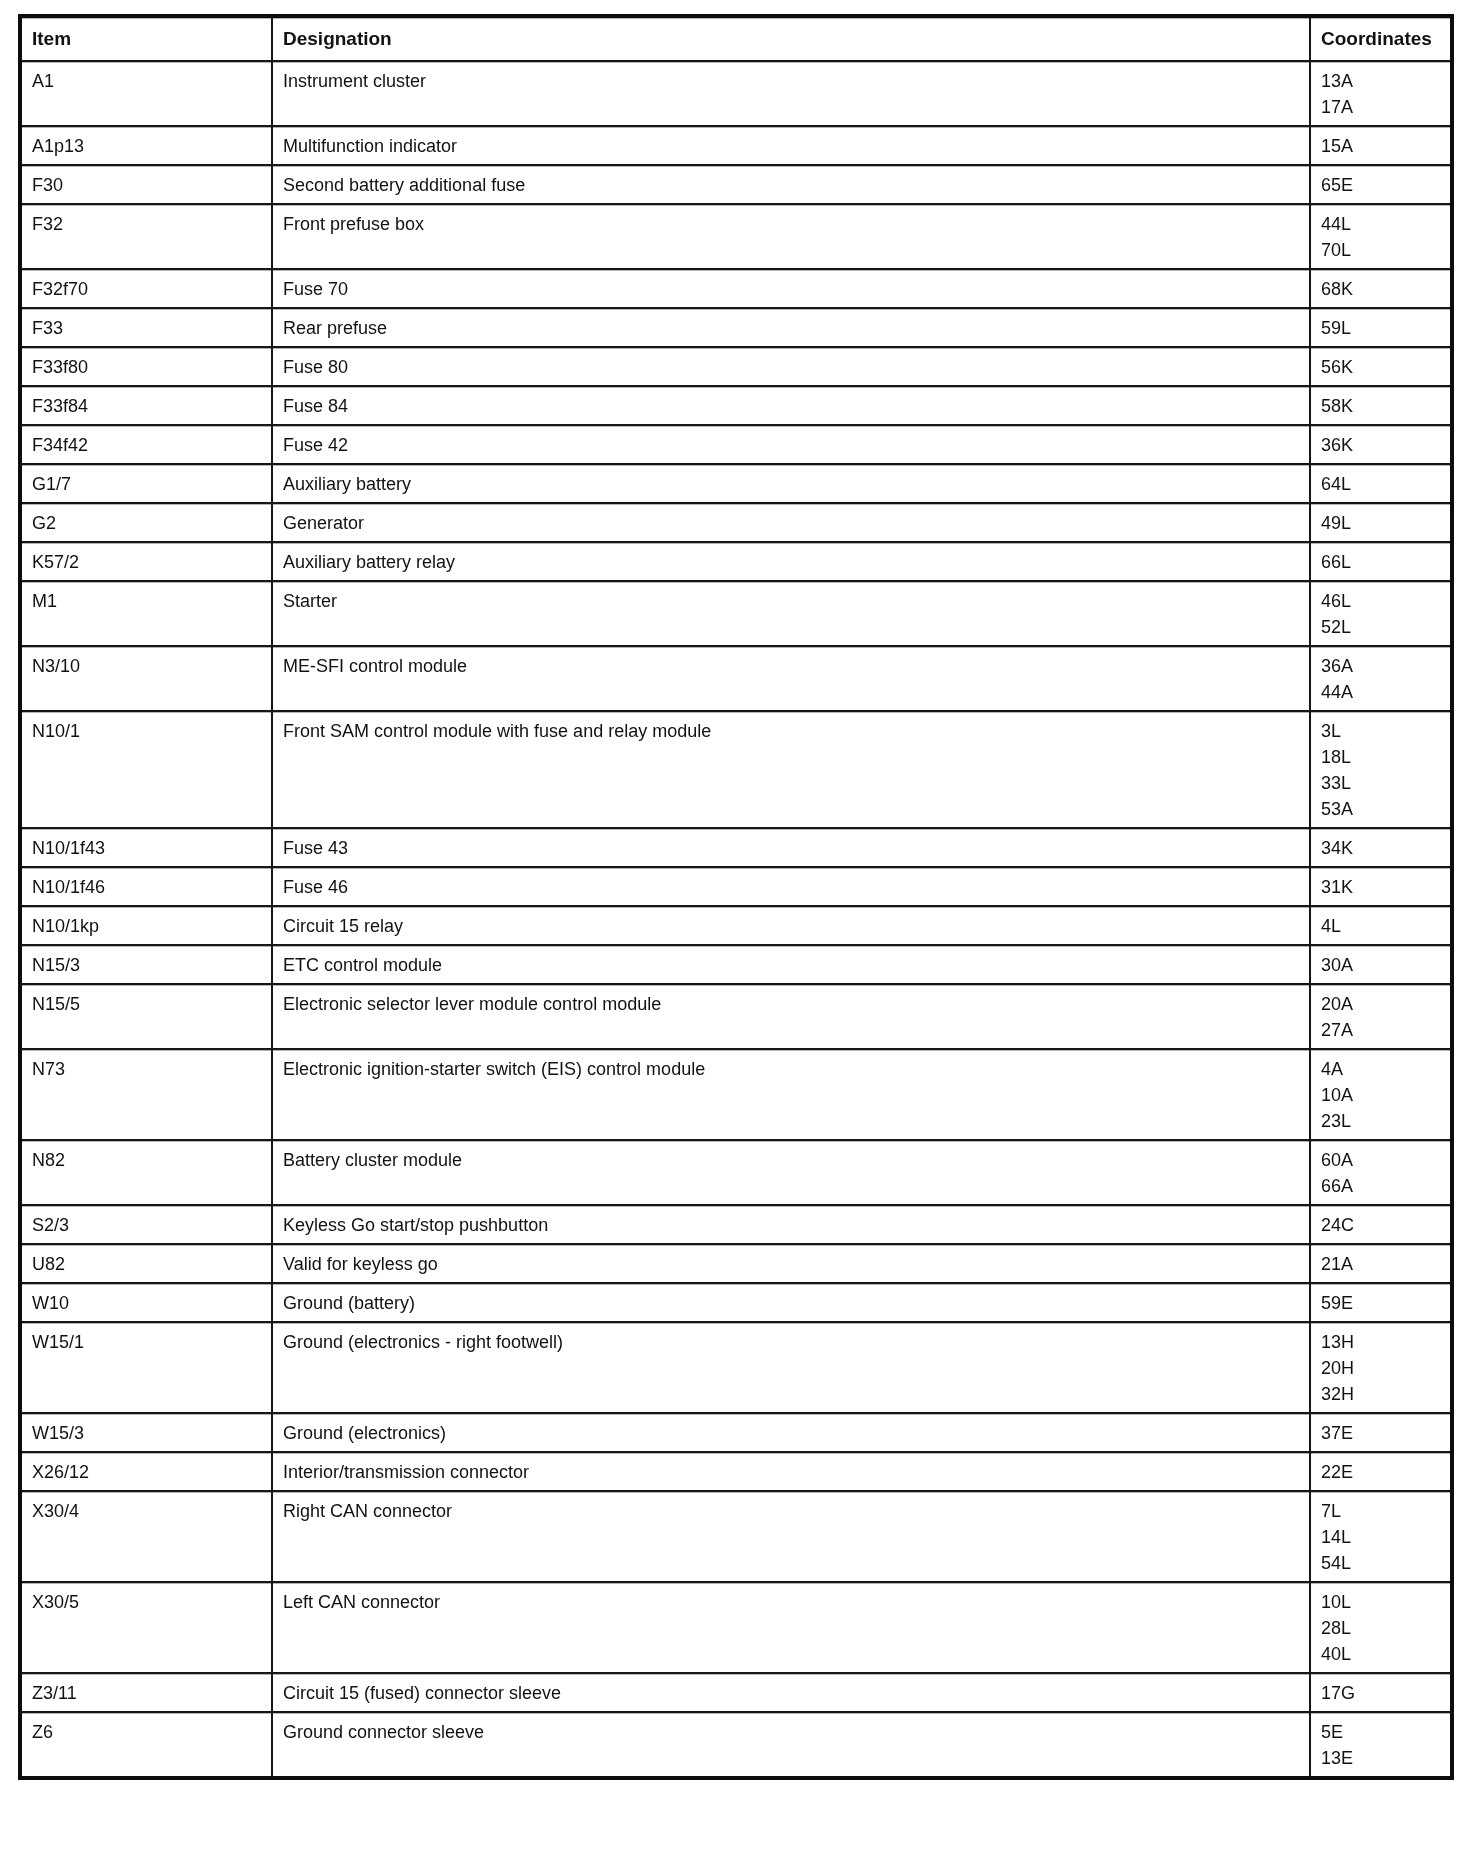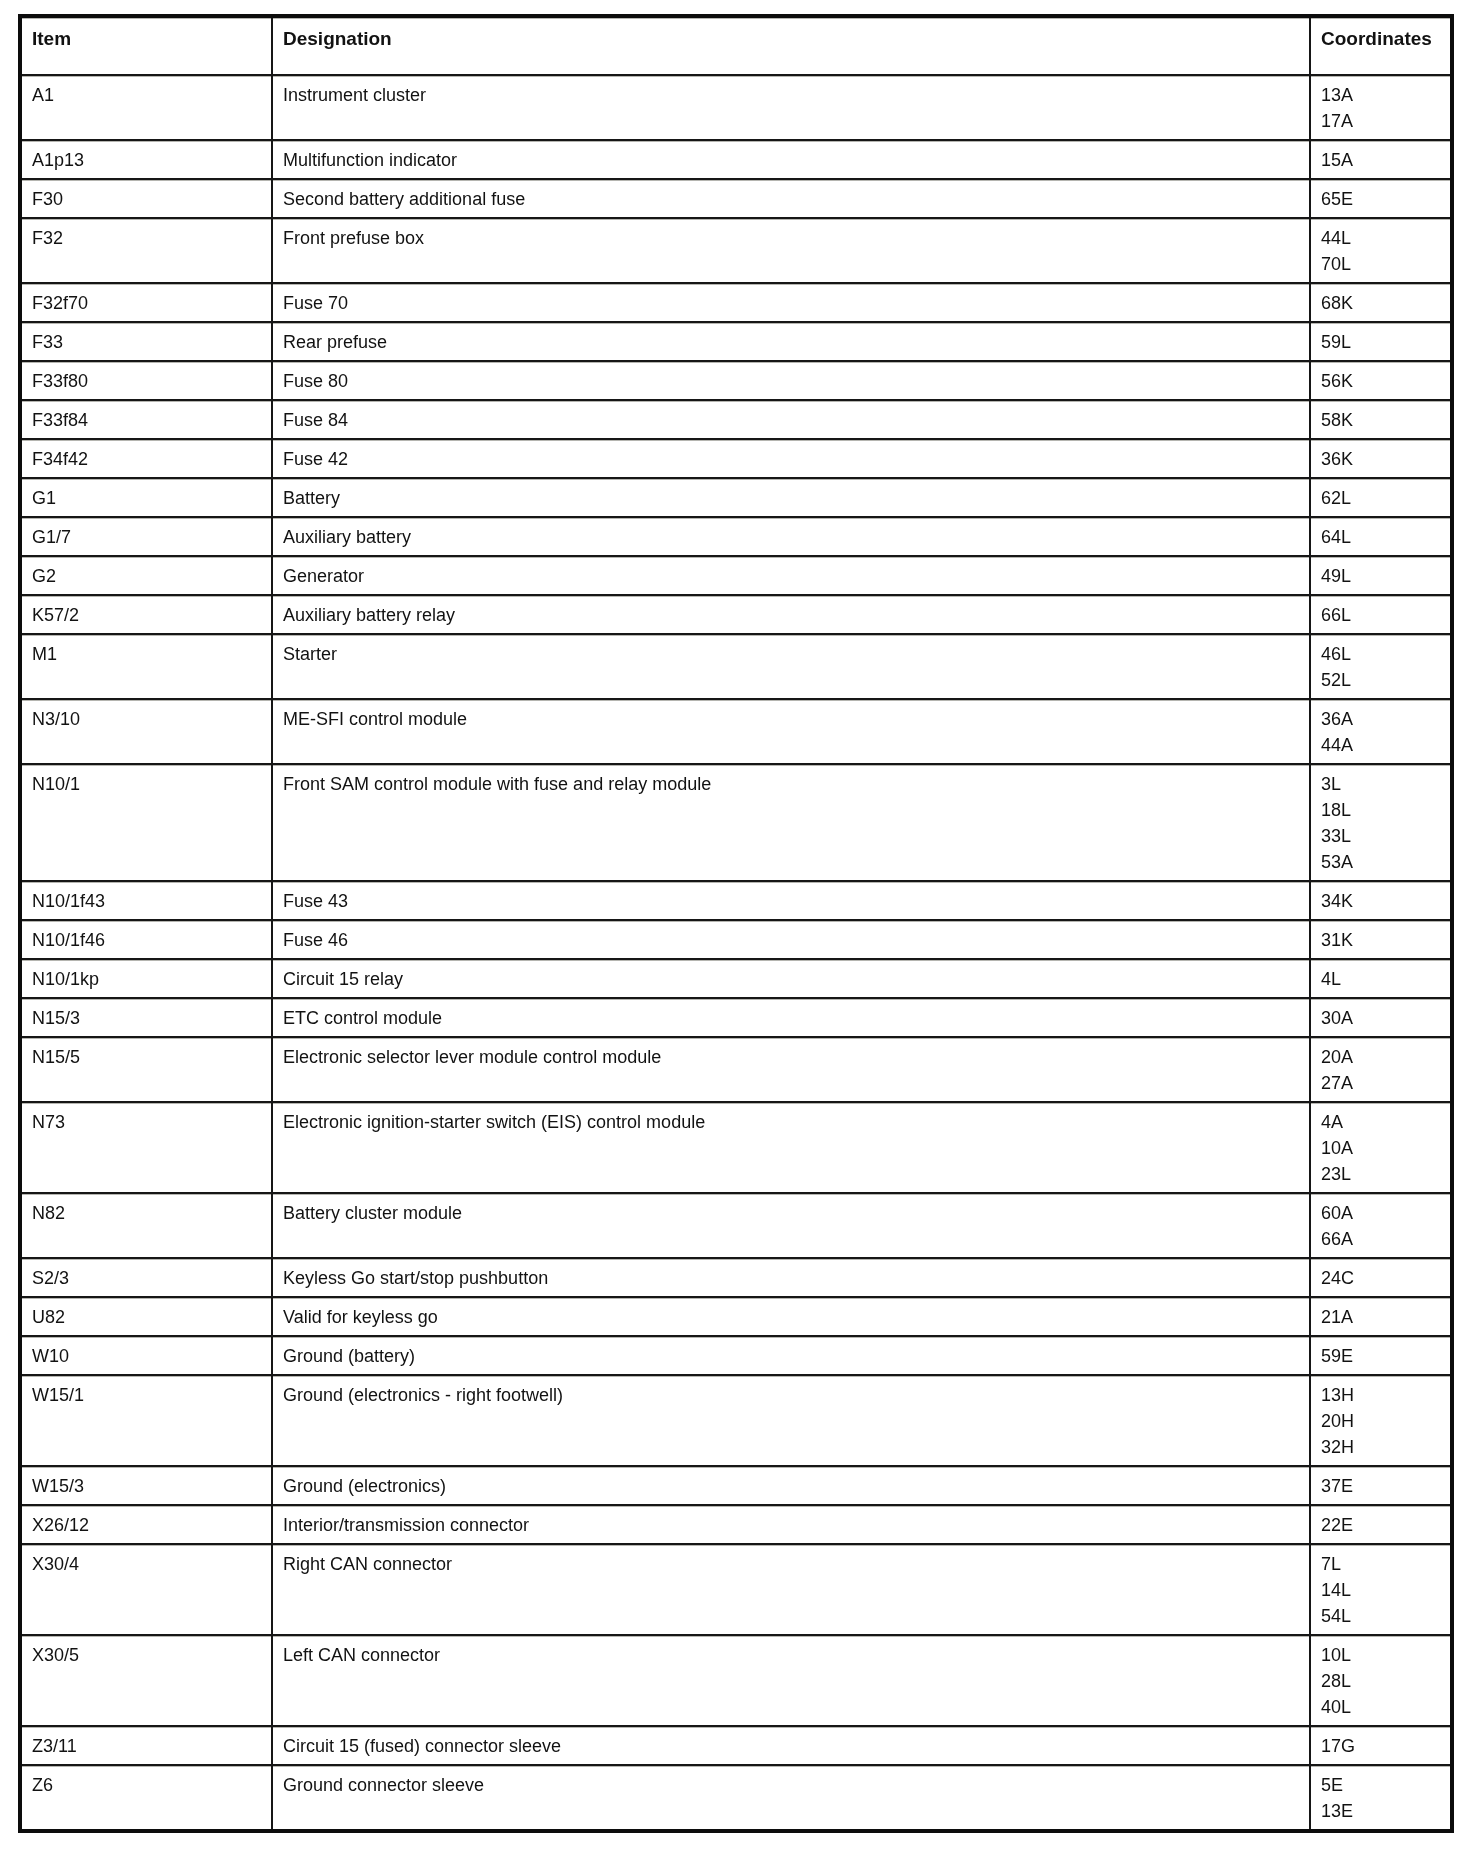--- a/index.html
+++ b/index.html
@@ -38,21 +38,21 @@
     
     box-shadow: inset 0 3px 0 -2px #b5b5b0;
     overflow: hidden;
     white-space: normal;
     word-wrap: break-word;
   }
   th {
     font-weight: bold;
     font-size: 19px;
     padding-top: 8px;
-    padding-bottom: 22px;
+    padding-bottom: 8px;
   }
   col.c-item { width: 252px; }
   col.c-desig { width: auto; }
   col.c-coord { width: 142px; }
   td.col-coord div { line-height: 26px; }
   tbody td { height: 26px; }
 </style>
 </head>
 <body>
 
@@ -130,27 +130,20 @@
           </td>
         </tr>
         <tr>
           <td class="col-item">F34f42</td>
           <td class="col-desig">Fuse 42</td>
           <td class="col-coord">
             <div>36K</div>
           </td>
         </tr>
         <tr>
-          <td class="col-item">G1</td>
-          <td class="col-desig">Battery</td>
-          <td class="col-coord">
-            <div>62L</div>
-          </td>
-        </tr>
-        <tr>
           <td class="col-item">G1/7</td>
           <td class="col-desig">Auxiliary battery</td>
           <td class="col-coord">
             <div>64L</div>
           </td>
         </tr>
         <tr>
           <td class="col-item">G2</td>
           <td class="col-desig">Generator</td>
           <td class="col-coord">

